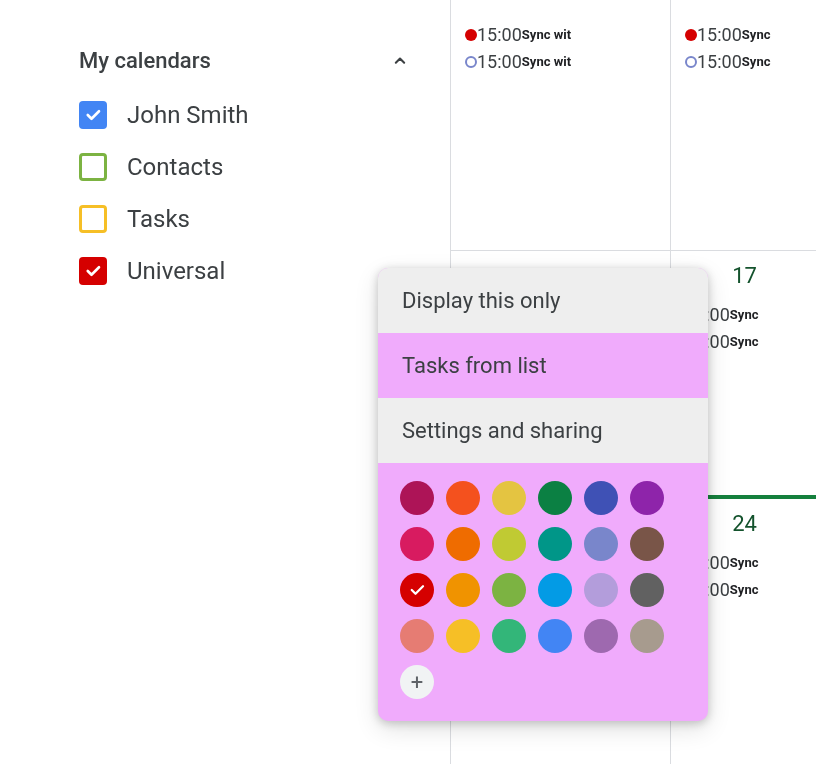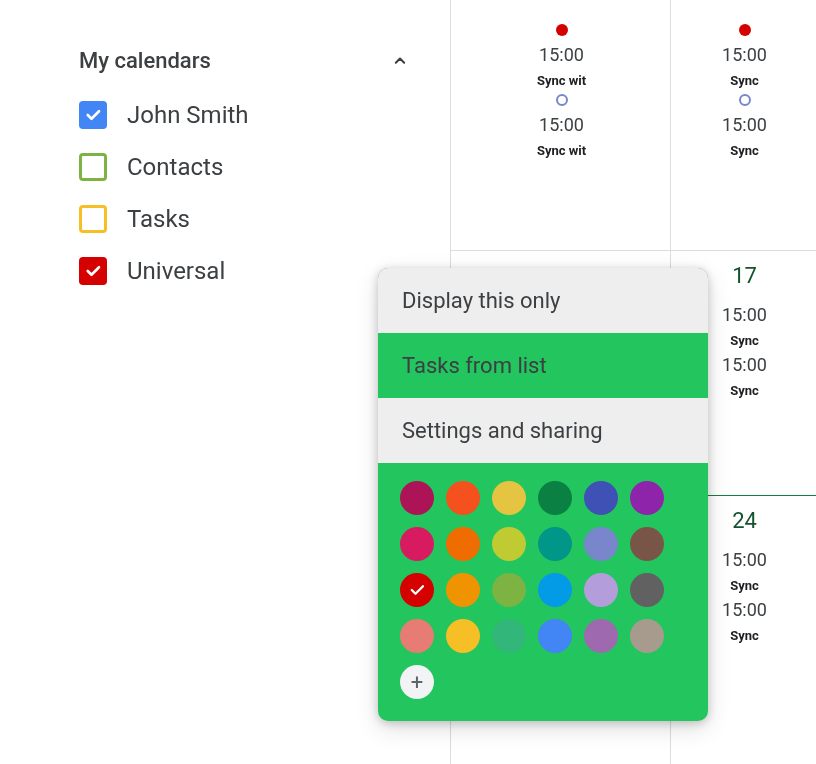--- a/index.html
+++ b/index.html
@@ -78,54 +78,52 @@
     .grid-col {
       position: absolute;
       top: 0;
       bottom: 0;
       border-left: 1px solid #dadce0;
     }
     .col-a { left: 0; width: 220px; }
     .col-b { left: 220px; right: 0; }
     .cell-top { padding: 24px 12px 0 14px; height: 250px; }
     .cell-mid { padding: 12px 12px 0 14px; height: 245px; border-top: 1px solid #dadce0;}
-    .cell-bot { padding: 12px 12px 0 14px; border-top: 1px solid #15803d;}
+    .cell-bot { padding: 12px 12px 0 14px; border-top: 4px solid #15803d;}
     .day-num {
       font-size: 22px;
       color: #14532d;
       text-align: center;
       margin-bottom: 16px;
       font-weight: 400;
     }
     .event-row {
       display: flex;
       align-items: center;
-      gap: 8px;
       margin-bottom: 6px;
       white-space: nowrap;
       overflow: hidden;
-      flex-direction: column;
     }
     .event-dot {
       width: 12px;
       height: 12px;
       border-radius: 50%;
       flex-shrink: 0;
     }
     .event-dot.solid { background: #d50000; }
     .event-dot.hollow { border: 2px solid #7986cb; background: #fff; }
     .event-time { font-size: 18px; color: #3c4043; }
     .event-title { font-size: 13px; font-weight: 700; color: #202124; }
     
     .context-menu {
       position: absolute;
       left: 378px;
       top: 268px;
       width: 330px;
-      background: #22c55e;
+      background: #f0abfc;
       border-radius: 10px;
       box-shadow: 0 2px 10px rgba(0,0,0,0.2), 0 8px 24px rgba(0,0,0,0.12);
       overflow: hidden;
       z-index: 10;
     }
     .menu-item {
       padding: 20px 24px;
       font-size: 22px;
       color: #3c4043;
     }

